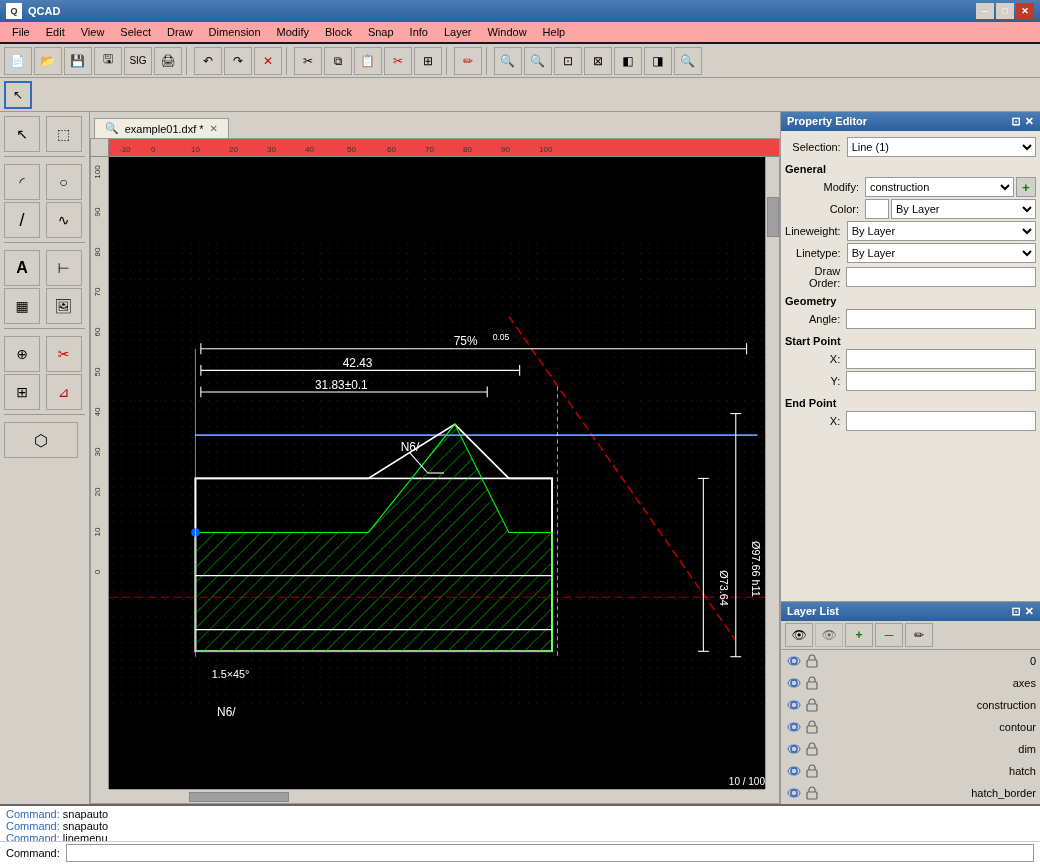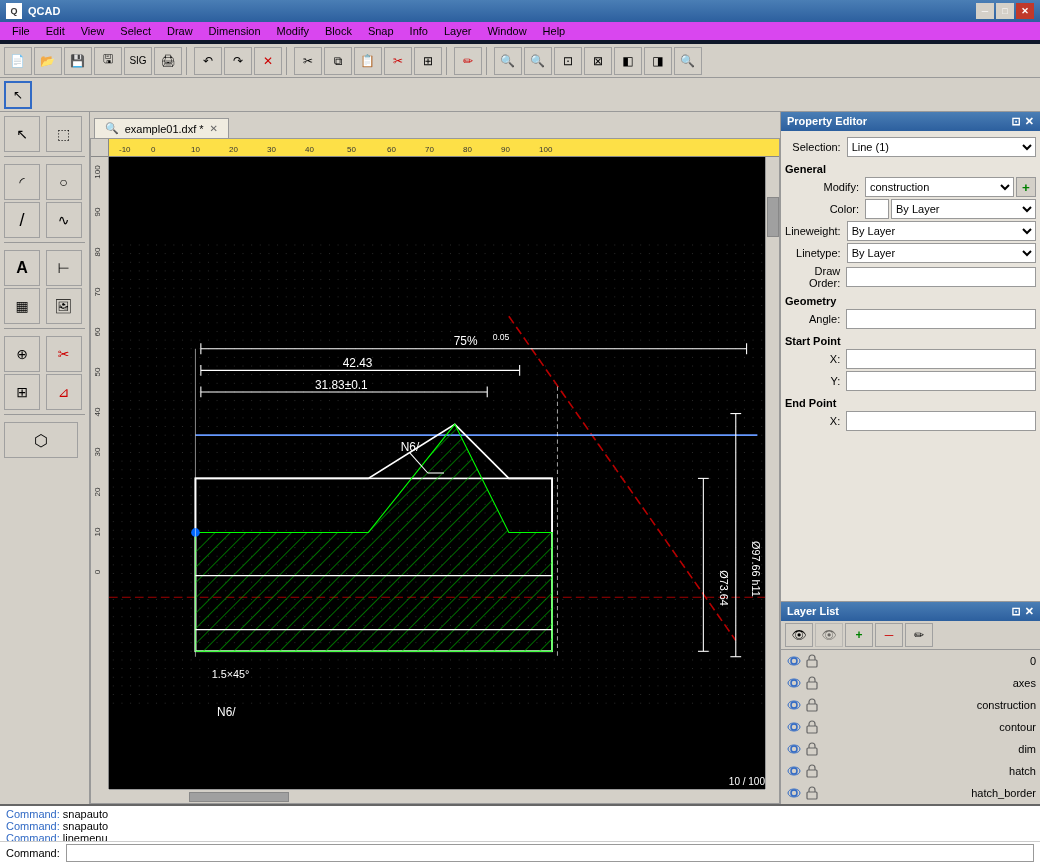--- a/index.html
+++ b/index.html
@@ -9,21 +9,21 @@
     #titlebar { background: linear-gradient(to bottom, #4a7eb5, #2c5f9e); height: 22px; display: flex; align-items: center; padding: 0 6px; color: white; font-size: 11px; font-weight: bold; }
     #titlebar .title-icon { width: 16px; height: 16px; background: #fff; margin-right: 6px; display: inline-flex; align-items: center; justify-content: center; font-size: 9px; color: #333; }
     #titlebar .title-text { flex: 1; }
     #titlebar .win-btns { display: flex; gap: 2px; }
     .win-btn { width: 18px; height: 16px; display: flex; align-items: center; justify-content: center; font-size: 9px; cursor: pointer; }
     .win-btn.minimize { background: #d4d0c8; }
     .win-btn.maximize { background: #d4d0c8; }
     .win-btn.close { background: #c0392b; color: white; }
     
     
-    #menubar { background: #d946ef; height: 22px; display: flex; align-items: center; padding: 0 4px; border-bottom: 4px solid #0f172a; }
+    #menubar { background: #fca5a5; height: 22px; display: flex; align-items: center; padding: 0 4px; border-bottom: 2px solid #0f172a; }
     .menu-item { padding: 2px 8px; cursor: pointer; font-size: 11px; }
     
     
     #toolbar1 { background: #d4d0c8; height: 34px; display: flex; align-items: center; padding: 0 4px; border-bottom: 1px solid #999; gap: 2px; }
     #toolbar2 { background: #d4d0c8; height: 34px; display: flex; align-items: center; padding: 0 4px; border-bottom: 1px solid #999; gap: 2px; }
     .tb-btn { width: 28px; height: 28px; background: #d4d0c8; border: 1px solid #a0a0a0; display: flex; align-items: center; justify-content: center; cursor: pointer; font-size: 12px; }
     .tb-sep { width: 4px; height: 28px; border-left: 1px solid #999; margin: 0 2px; }
     
     
     #main { display: flex; height: calc(864px - 22px - 22px - 34px - 34px - 60px); }
@@ -187,21 +187,21 @@
         <span>🔍</span>
         <span>example01.dxf *</span>
         <span class="tab-close">✕</span>
       </div>
     </div>
 
     <div id="drawing-container" style="flex:1;display:flex;flex-direction:column;position:relative;">
 
       <div style="display:flex;">
         <div style="width:18px;height:18px;background:#d4d0c8;border-right:1px solid #888;border-bottom:1px solid #888;"></div>
-        <div id="ruler-h" style="flex:1;height:18px;background:#fde047;border-bottom:1px solid #888;overflow:hidden;position:relative;">
+        <div id="ruler-h" style="flex:1;height:18px;background:#ef4444;border-bottom:1px solid #888;overflow:hidden;position:relative;">
           <svg width="100%" height="18" style="position:absolute;top:0;left:0;">
             <text x="10" y="13" font-size="8" fill="#333">-10</text>
             <text x="42" y="13" font-size="8" fill="#333">0</text>
             <text x="82" y="13" font-size="8" fill="#333">10</text>
             <text x="120" y="13" font-size="8" fill="#333">20</text>
             <text x="158" y="13" font-size="8" fill="#333">30</text>
             <text x="196" y="13" font-size="8" fill="#333">40</text>
             <text x="238" y="13" font-size="8" fill="#333">50</text>
             <text x="278" y="13" font-size="8" fill="#333">60</text>
             <text x="316" y="13" font-size="8" fill="#333">70</text>

